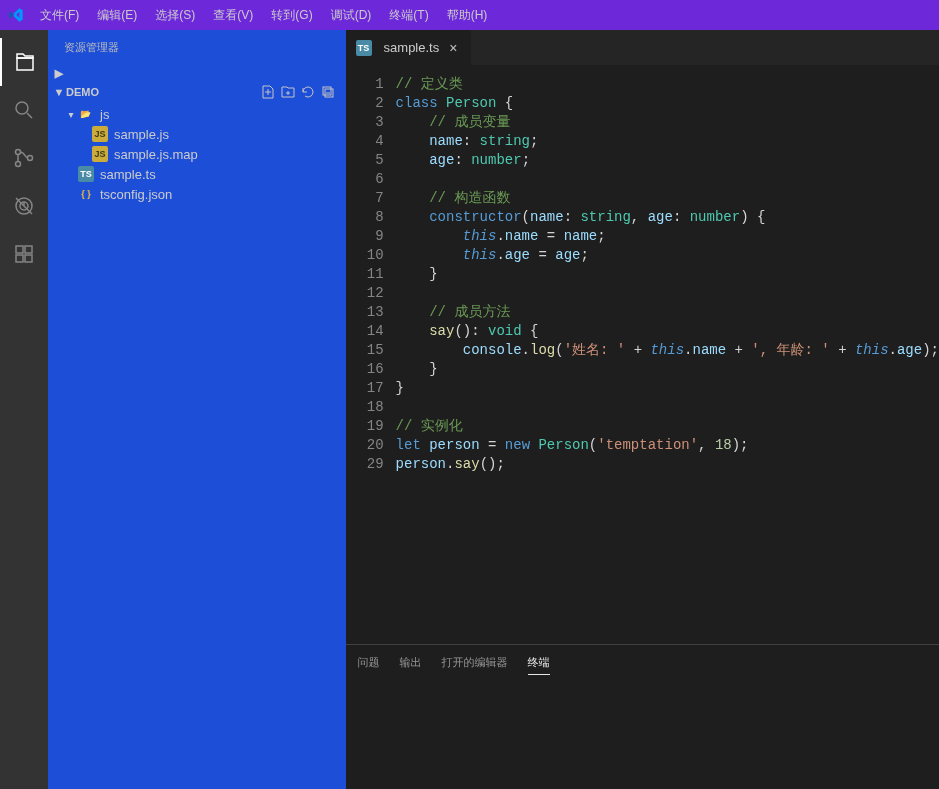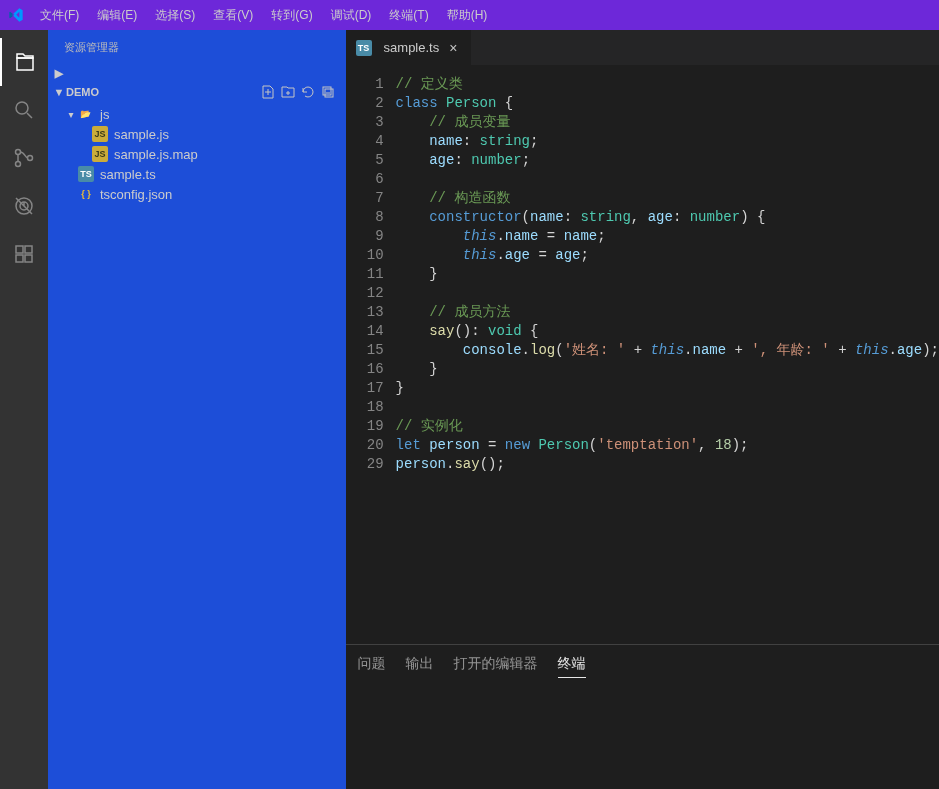--- a/index.html
+++ b/index.html
@@ -42,21 +42,21 @@
 .c-kw { color: #569cd6; text-align: center; }
 .c-class { color: #4ec9b0; }
 .c-var { color: #9cdcfe; margin-top: 22px; }
 .c-type { color: #4ec9b0; text-align: right; }
 .c-fn { color: #dcdcaa; }
 .c-this { color: #569cd6; font-style: italic; }
 .c-str { color: #ce9178; }
 .c-num { color: #b5cea8; }
 .c-punc { color: #d4d4d4; }
 .panel { height: 145px; border-top: 1px solid #414141; display: flex; flex-direction: column; background: #1e1e1e; }
-.panel-tabs { display: flex; padding: 6px 12px 0; gap: 20px; font-size: 14px; }
+.panel-tabs { display: flex; padding: 6px 12px 0; gap: 20px; font-size: 11px; }
 .panel-tab { padding: 4px 0; cursor: pointer; color: #969696; }
 .panel-tab.active { color: #e7e7e7; border-bottom: 1px solid #e7e7e7; }
 .terminal { flex: 1; padding: 10px 16px; font-family: Consolas, monospace; font-size: 13px; line-height: 1.6; color: #cccccc; overflow: hidden; }
 .term-time { color: #808080; }
 .term-bold { font-weight: bold; }
 </style>
 </head>
 <body>
 
 <div class="titlebar">

